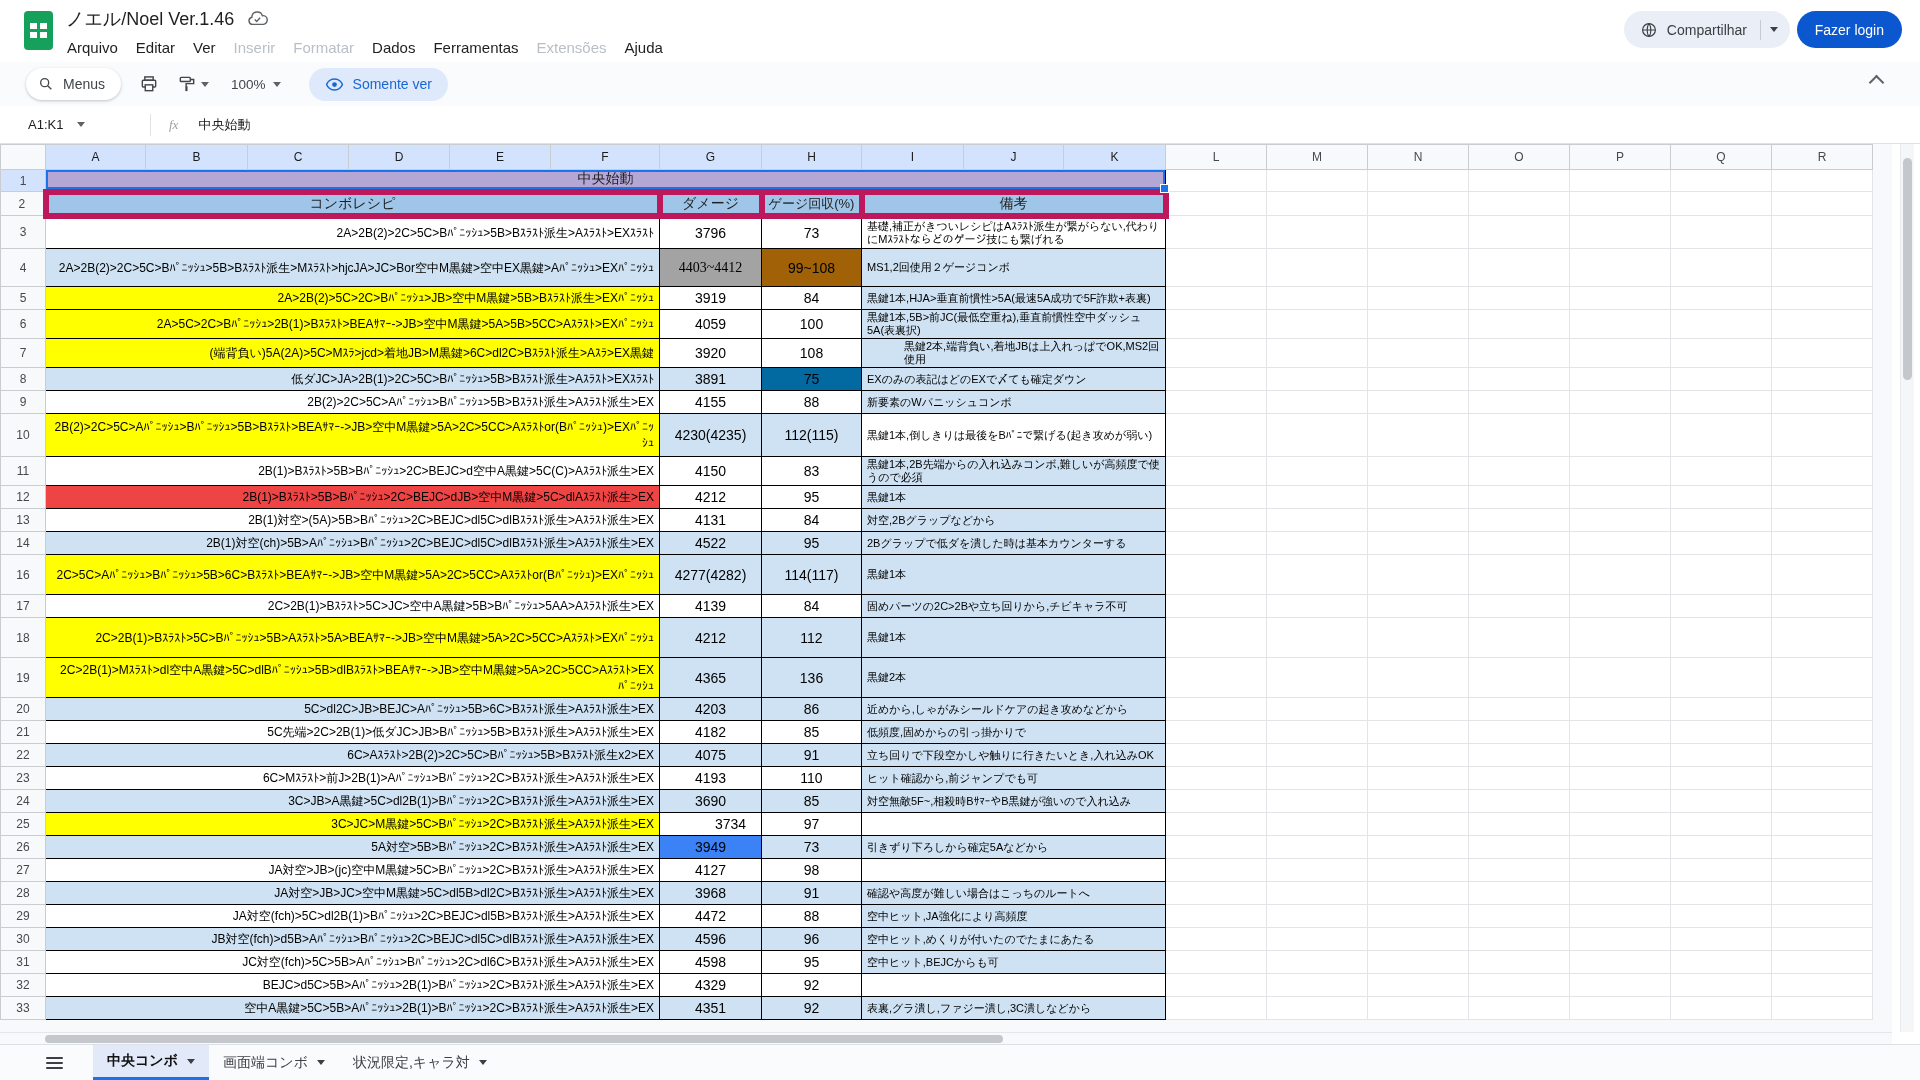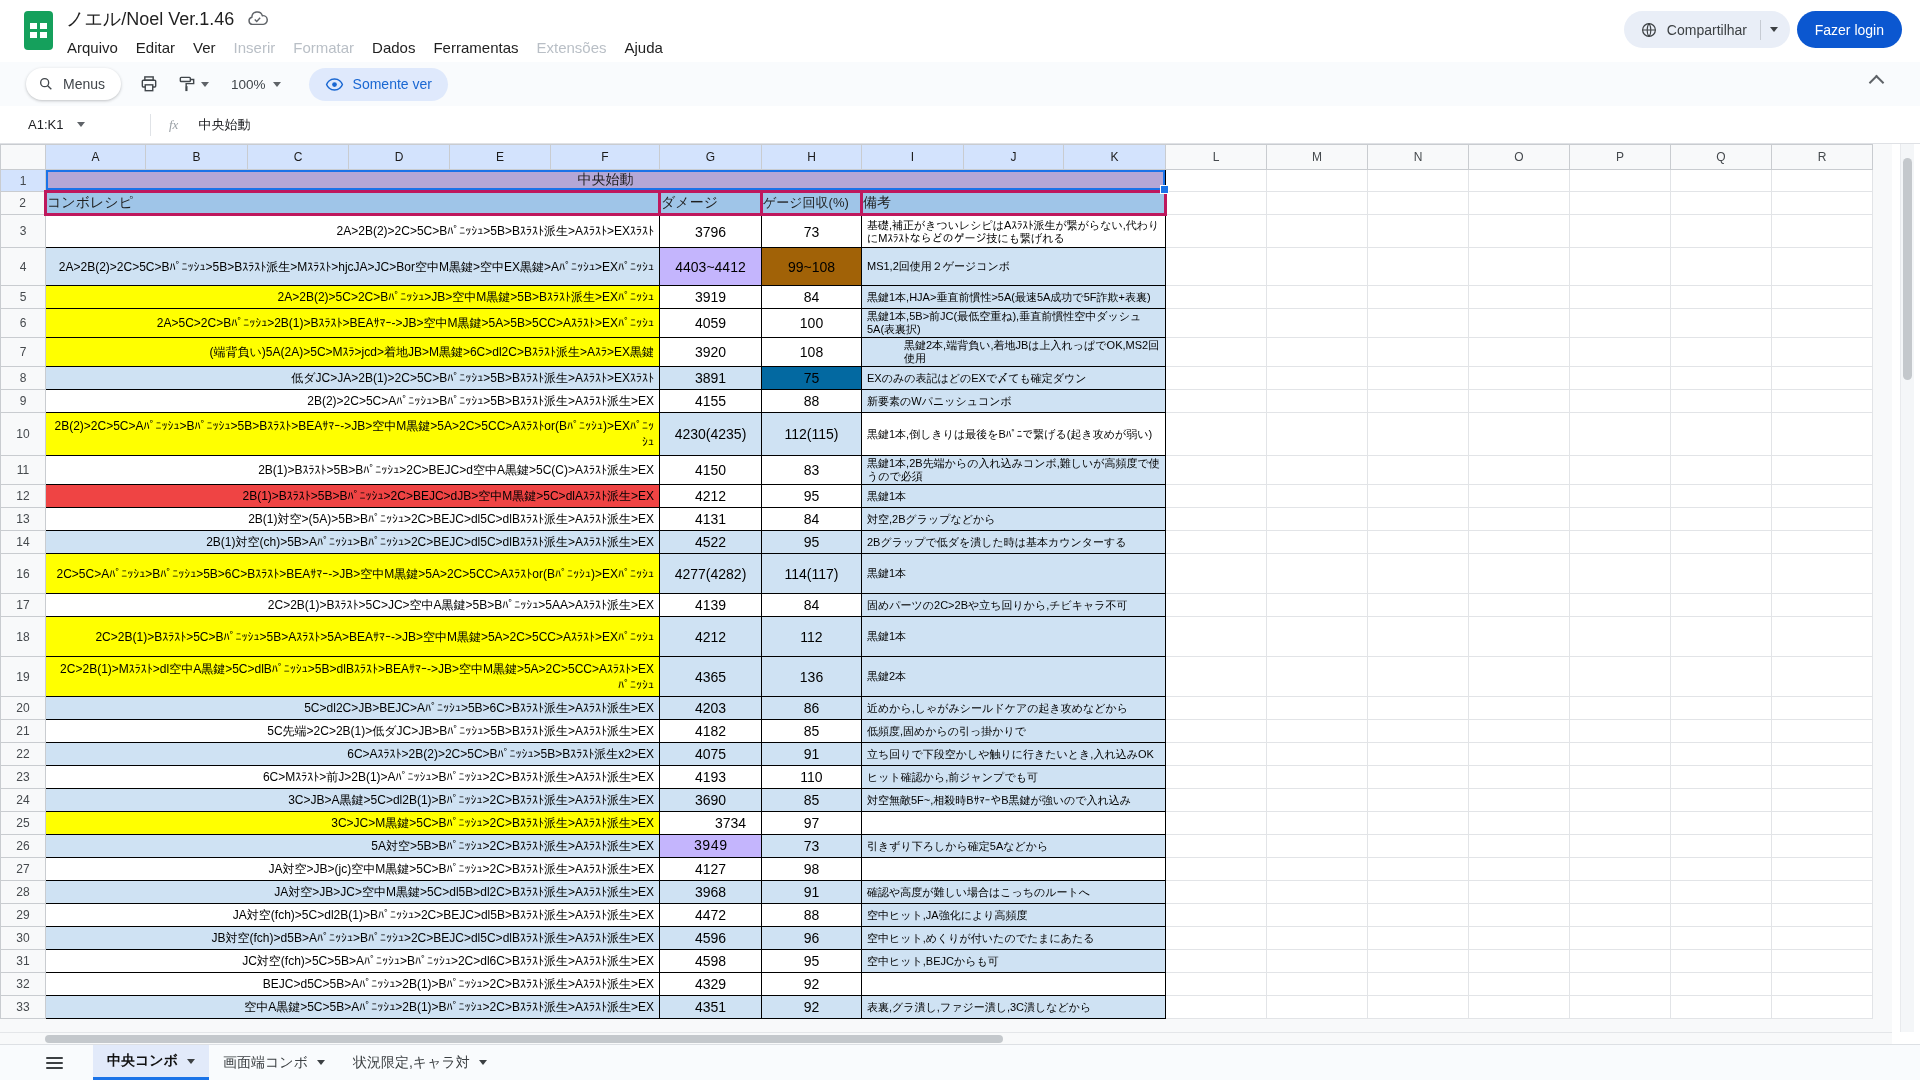--- a/index.html
+++ b/index.html
@@ -55,21 +55,21 @@
   .cell{border:1px solid #000;vertical-align:middle;overflow:hidden;color:#000;background:#fff;}
   .combo{font-size:12px;padding:0 5px;white-space:nowrap;text-align:right;}
   .combo.wrap{white-space:normal;line-height:16px;}
   .num{font-size:14px;text-align:center;}
   .note{font-size:11px;line-height:13px;padding:1px 5px;text-align:left;}
   .empty{border:1px solid #e2e4e7;background:#fff;}
   .title-cell{background:#b4a7d6;text-align:center;font-size:14px;border:1px solid #000;
     box-shadow:inset 0 0 0 2px #1a73e8;position:relative;overflow:visible;}
   .title-cell::after{content:'';position:absolute;right:-4px;bottom:-4px;width:7px;height:7px;
     background:#1a73e8;border:1px solid #fff;z-index:4;}
-  .h2cell{background:#9fc5e8;font-size:14px;border:3px solid #be185d;overflow:hidden;white-space:nowrap;}
+  .h2cell{background:#9fc5e8;text-align:center;font-size:14px;border:6px solid #be185d;overflow:hidden;white-space:nowrap;}
   .h2cell.small{font-size:13px;}
   
   .hscroll{position:absolute;top:1032px;left:0;width:1892px;height:12px;background:#f8f9fa;border-top:1px solid #e4e6e9;}
   .hthumb{position:absolute;left:45px;top:2px;width:958px;height:8px;border-radius:4px;background:#c4c8cc;}
   .vscroll{position:absolute;top:144px;right:6px;width:13px;height:888px;background:#f4f6f8;border-left:1px solid #e8eaed;}
   .vthumb{position:absolute;left:2px;top:14px;width:9px;height:222px;border-radius:5px;background:#c4c8cc;}
   
   .tabbar{position:absolute;top:1044px;left:0;width:1920px;height:36px;background:#f9fbfd;
     border-top:1px solid #dde0e4;display:flex;align-items:center;box-sizing:border-box;}
   .hamb{margin-left:46px;margin-right:30px;width:17px;display:flex;flex-direction:column;gap:3px;}
@@ -246,21 +246,21 @@
           <td class="empty"></td>
           <td class="empty"></td>
           <td class="empty"></td>
           <td class="empty"></td>
           <td class="empty"></td>
           <td class="empty"></td>
         </tr>
         <tr style="height: 38px;">
           <td class="rowhead">4</td>
           <td class="cell combo wrap" colspan="6" style="background: rgb(207, 226, 243);">2A&gt;2B(2)&gt;2C&gt;5C&gt;Bﾊﾟﾆｯｼｭ&gt;5B&gt;Bｽﾗｽﾄ派生&gt;Mｽﾗｽﾄ&gt;hjcJA&gt;JC&gt;Bor空中M黒鍵&gt;空中EX黒鍵&gt;Aﾊﾟﾆｯｼｭ&gt;EXﾊﾟﾆｯｼｭ</td>
-          <td class="cell num" style="background: #c4b5fd;">4403~4412</td>
+          <td class="cell num" style="background: #a3a3a3; font-family: Liberation Serif, serif;">4403~4412</td>
           <td class="cell num" style="background: #a16207;">99~108</td>
           <td class="cell note" colspan="3" style="background: rgb(207, 226, 243);">MS1,2回使用２ゲージコンボ</td>
           <td class="empty"></td>
           <td class="empty"></td>
           <td class="empty"></td>
           <td class="empty"></td>
           <td class="empty"></td>
           <td class="empty"></td>
           <td class="empty"></td>
         </tr>
@@ -540,21 +540,21 @@
           <td class="empty"></td>
           <td class="empty"></td>
           <td class="empty"></td>
           <td class="empty"></td>
           <td class="empty"></td>
           <td class="empty"></td>
         </tr>
         <tr style="height: 23px;">
           <td class="rowhead">26</td>
           <td class="cell combo" colspan="6" style="background: rgb(207, 226, 243);">5A対空&gt;5B&gt;Bﾊﾟﾆｯｼｭ&gt;2C&gt;Bｽﾗｽﾄ派生&gt;Aｽﾗｽﾄ派生&gt;EX</td>
-          <td class="cell num" style="background: #c4b5fd; font-family: Liberation Mono, monospace;">3949</td>
+          <td class="cell num" style="background: #3b82f6;">3949</td>
           <td class="cell num" style="background: rgb(207, 226, 243);">73</td>
           <td class="cell note" colspan="3" style="background: rgb(207, 226, 243);">引きずり下ろしから確定5Aなどから</td>
           <td class="empty"></td>
           <td class="empty"></td>
           <td class="empty"></td>
           <td class="empty"></td>
           <td class="empty"></td>
           <td class="empty"></td>
           <td class="empty"></td>
         </tr>

